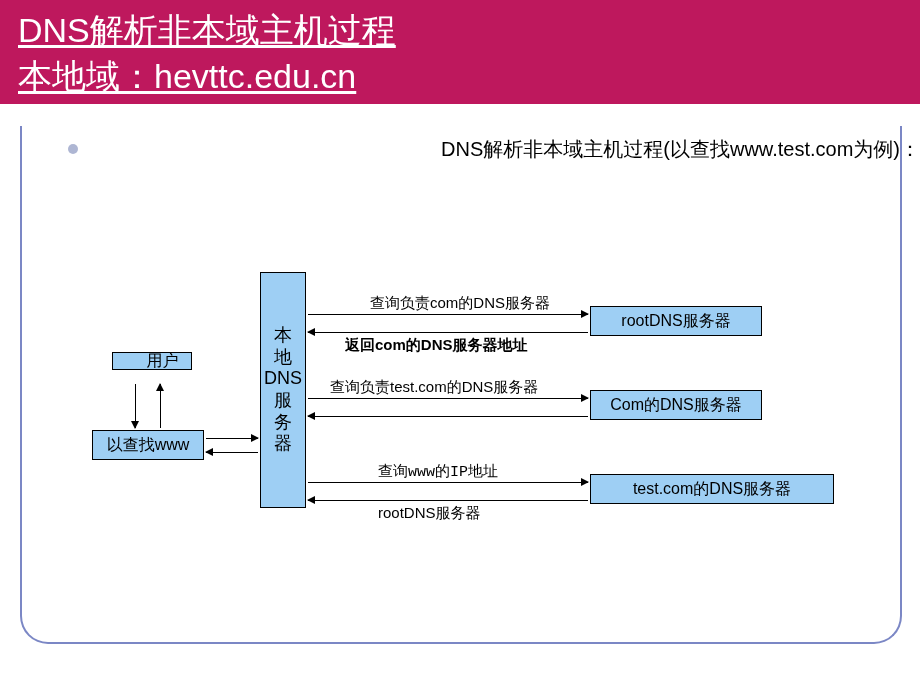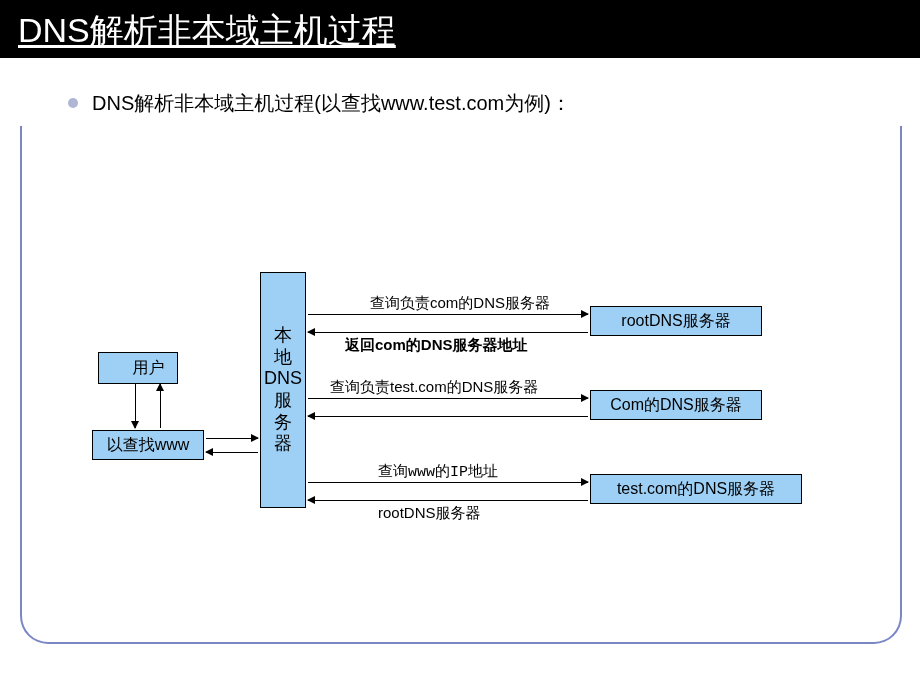--- a/index.html
+++ b/index.html
@@ -6,36 +6,37 @@
   body {
     margin: 0;
     width: 920px;
     height: 690px;
     font-family: Arial, "Microsoft YaHei", sans-serif;
     background: #fff;
     position: relative;
     overflow: hidden;
   }
   .header {
-    background: #000000;
+    background: #be185d;
     padding: 8px 18px 4px 18px;
   }
   .title-line {
     color: #fff;
     font-size: 34px;
     line-height: 1.35;
     text-decoration: underline;
     text-decoration-color: #fff;
     text-underline-offset: 3px;
     white-space: nowrap;
   }
   .bullet-row {
     display: flex;
     align-items: center;
     margin: 32px 0 0 68px;
+    justify-content: space-between;
   }
   .bullet {
     width: 10px; height: 10px; border-radius: 50%;
     background: #aeb6d3; margin-right: 14px;
   }
   .bullet-text {
     font-size: 20px; color: #000;
   }
   .canvas {
     position: absolute;
@@ -107,52 +108,53 @@
     border-top:none;
     border-radius:0 0 28px 28px;
     pointer-events:none;
   }
 </style>
 </head>
 <body>
 
 <div class="header">
   <div class="title-line">DNS解析非本域主机过程</div>
+  <div class="title-line">本地域：hevttc.edu.cn</div>
 </div>
 
 <div class="bullet-row">
   <div class="bullet"></div>
   <div class="bullet-text">DNS解析非本域主机过程(以查找www.test.com为例)：</div>
 </div>
 
 <div class="frame"></div>
 
 <div class="canvas">
 
-  <div class="box" style="left:98px;top:192px;width:80px;height:32px;padding-left:21px;">用户</div>
+  <div class="box" style="left:112px;top:192px;width:80px;height:18px;padding-left:21px;">用户</div>
   <div class="box" style="left:92px;top:270px;width:112px;height:30px;">以查找www</div>
 
   <div class="arrow-down" style="left:135px;top:224px;height:44px;"></div>
   <div class="arrow-up" style="left:160px;top:224px;height:44px;"></div>
 
   <div class="box vbox" style="left:260px;top:112px;width:46px;height:236px;">
     <span>本</span>
     <span>地</span>
     <span>DNS</span>
     <span>服</span>
     <span>务</span>
     <span>器</span>
   </div>
 
   <div class="arrow-right" style="left:206px;top:278px;width:52px;"></div>
   <div class="arrow-left" style="left:206px;top:292px;width:52px;"></div>
 
   <div class="box" style="left:590px;top:146px;width:172px;height:30px;">rootDNS服务器</div>
   <div class="box" style="left:590px;top:230px;width:172px;height:30px;">Com的DNS服务器</div>
-  <div class="box" style="left:590px;top:314px;width:212px;height:30px;">test.com的DNS服务器</div>
+  <div class="box" style="left:590px;top:314px;width:244px;height:30px;">test.com的DNS服务器</div>
 
   <div class="arrow-right" style="left:308px;top:154px;width:280px;"></div>
   <div class="lbl" style="left:350px;top:134px;margin-left:20px;">查询负责com的DNS服务器</div>
   <div class="arrow-left" style="left:308px;top:172px;width:280px;"></div>
   <div class="lbl" style="left:345px;top:176px;font-weight:bold;">返回com的DNS服务器地址</div>
 
   <div class="arrow-right" style="left:308px;top:238px;width:280px;"></div>
   <div class="lbl" style="left:330px;top:218px;">查询负责test.com的DNS服务器</div>
   <div class="arrow-left" style="left:308px;top:256px;width:280px;"></div>
 

